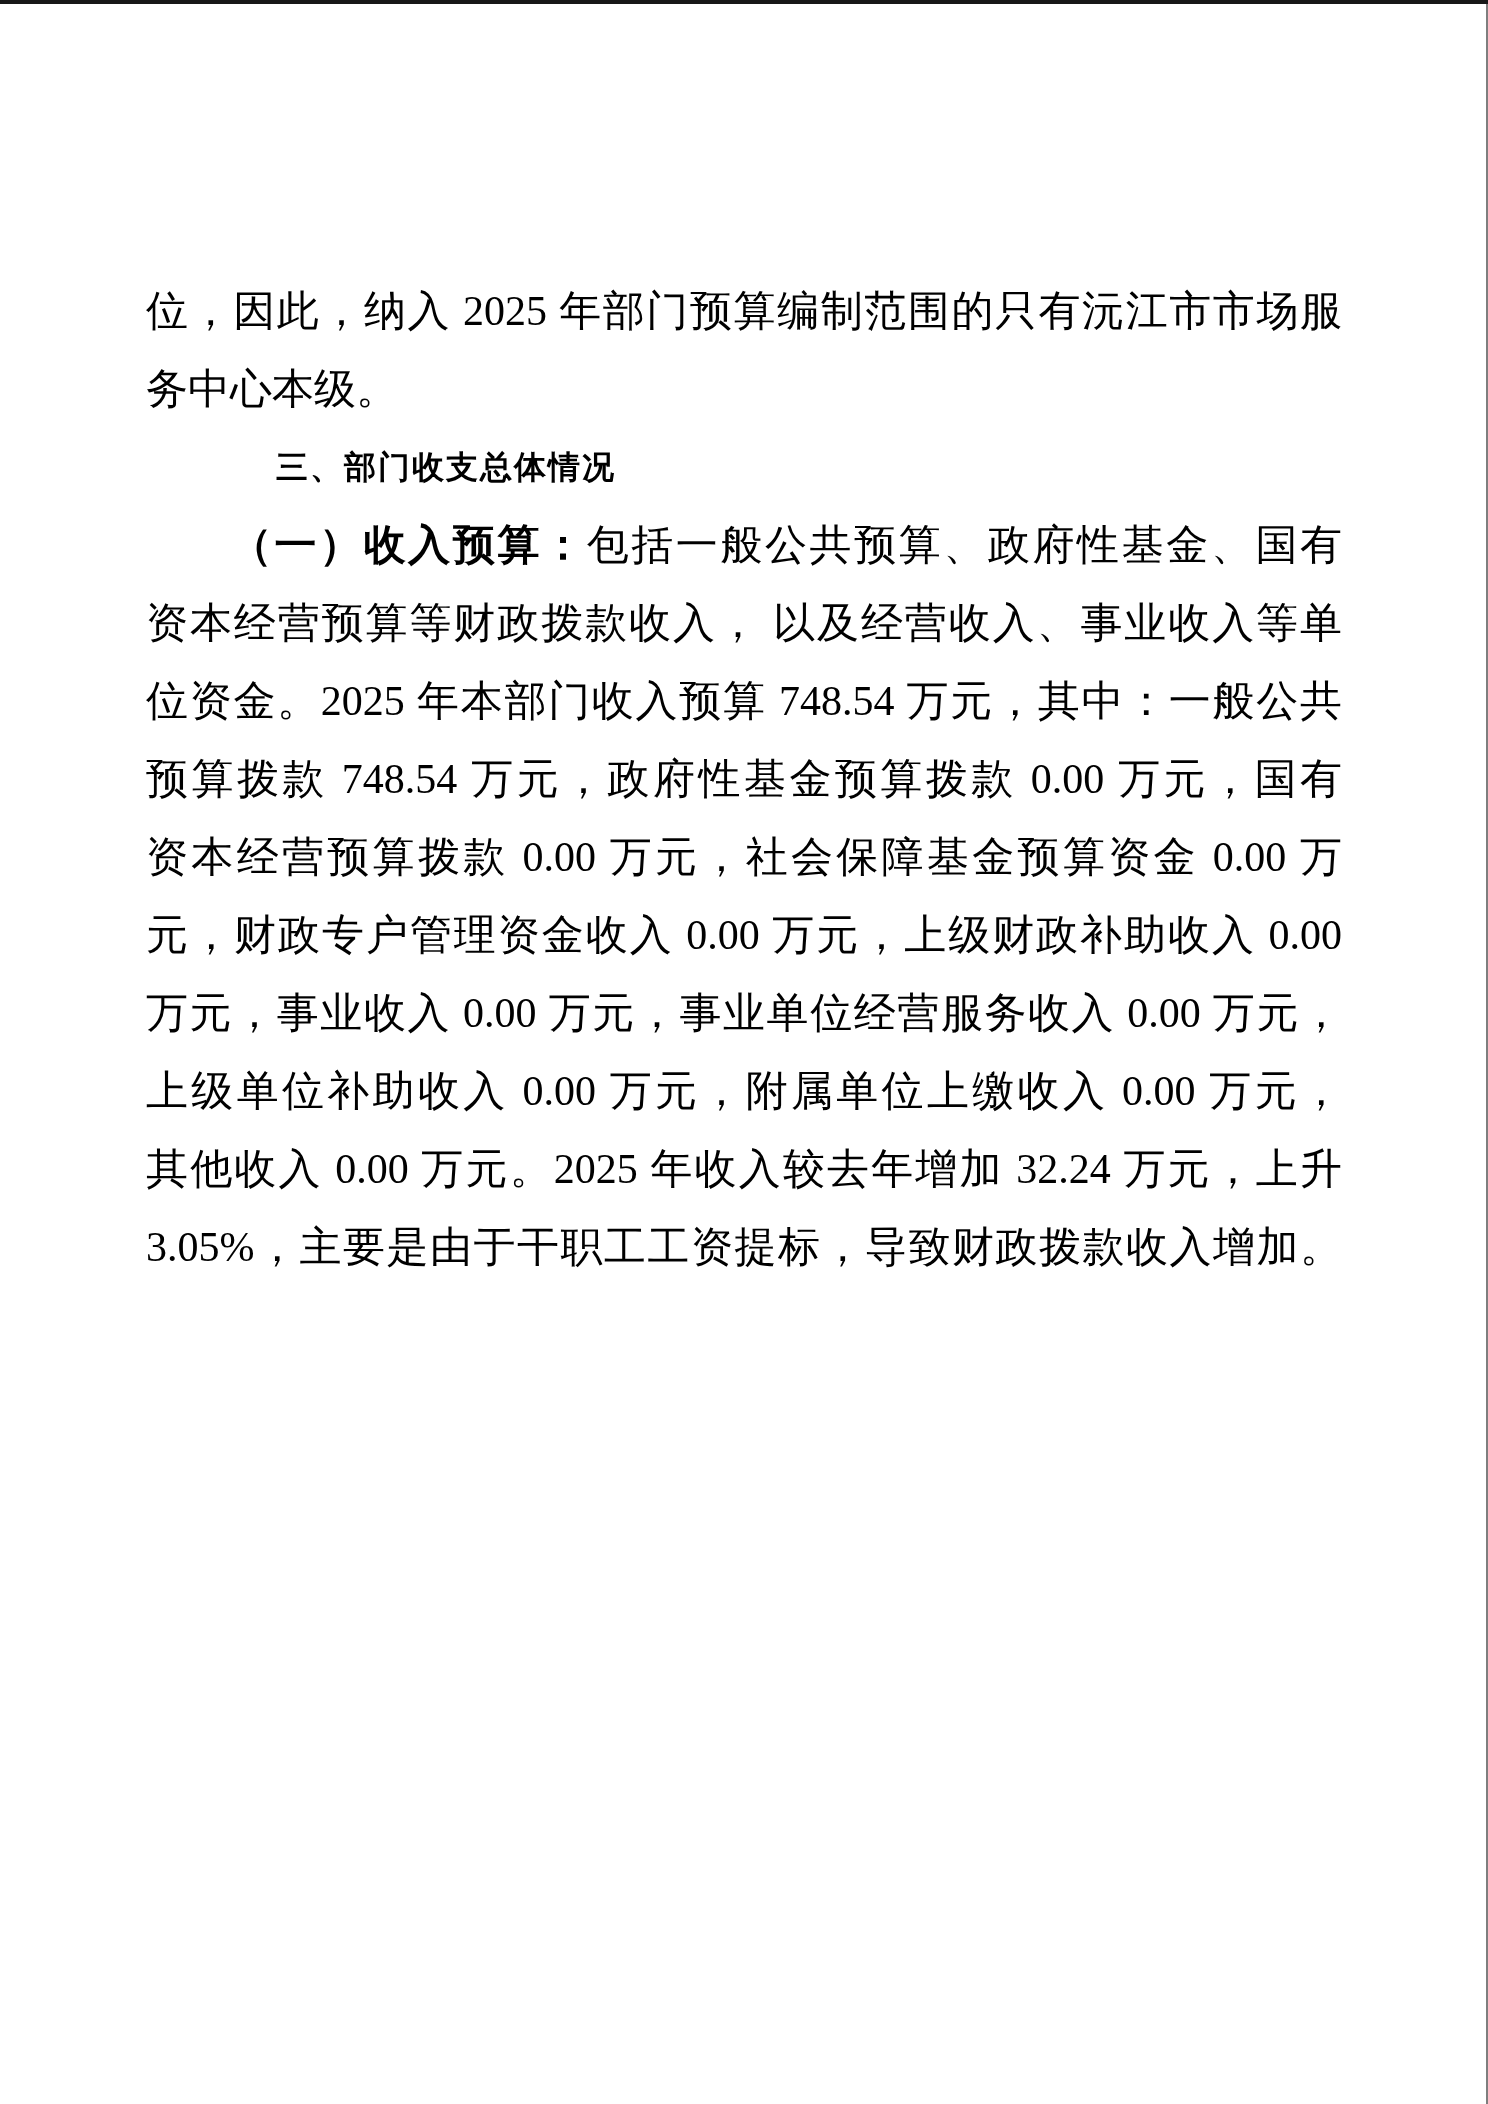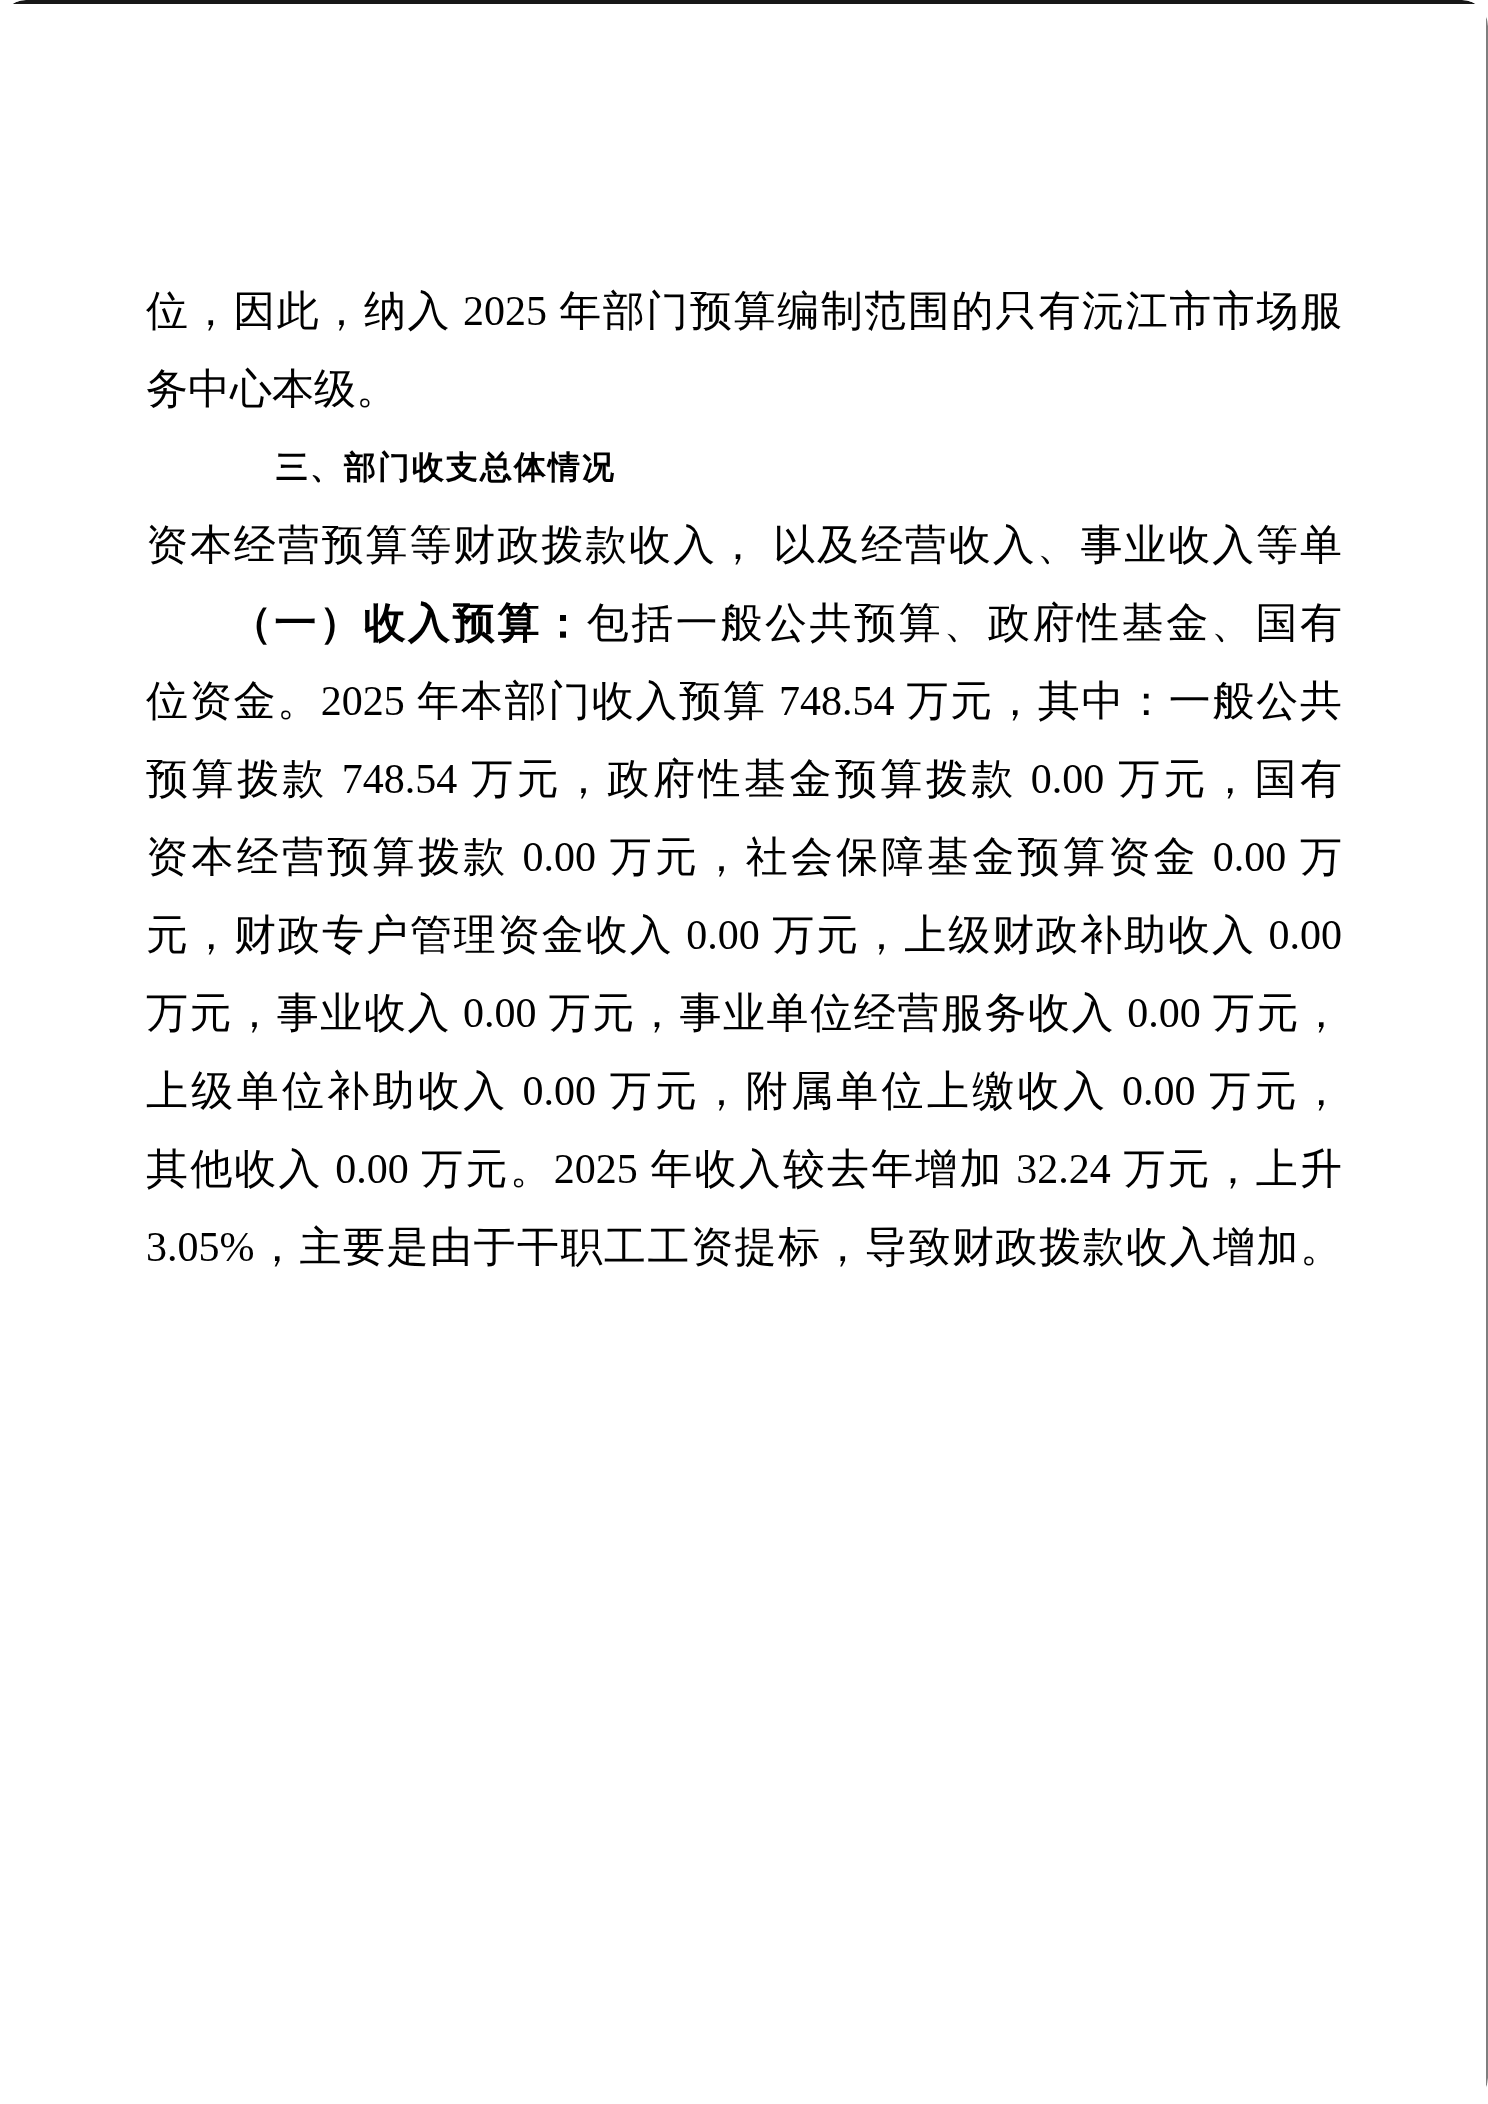--- a/index.html
+++ b/index.html
@@ -1,15 +1,15 @@
 <!DOCTYPE html>
 <html><head>
   <meta charset="utf-8">
   <style>
-    * { margin: 0; padding: 0; box-sizing: border-box; border-radius: 26px; }
+    * { margin: 0; padding: 0; box-sizing: border-box; }
     html, body { background: #ffffff; }
     .page {
       position: relative;
       width: 1488px;
       height: 2104px;
       background: #ffffff;
       overflow: hidden;
       font-family: "Liberation Serif", "DejaVu Serif", serif;
       color: #000000;
     }
@@ -68,23 +68,23 @@
   <div class="right-edge"></div>
 
   <div class="text-block">
 
     <p class="line">位，因此，纳入 2025 年部门预算编制范围的只有沅江市市场服</p>
 
     <p class="line flush-left">务中心本级。</p>
 
     <h2 class="heading">三、部门收支总体情况</h2>
 
+    <p class="line indent-first"><span class="lead-bold">（一）收入预算：</span><span>包括一般公共预算、政府性基金、国有</span></p>
+
     <p class="line">资本经营预算等财政拨款收入， 以及经营收入、事业收入等单</p>
-
-    <p class="line indent-first"><span class="lead-bold">（一）收入预算：</span><span>包括一般公共预算、政府性基金、国有</span></p>
     <p class="line">位资金。2025 年本部门收入预算 748.54 万元，其中：一般公共</p>
     <p class="line">预算拨款 748.54 万元，政府性基金预算拨款 0.00 万元，国有</p>
     <p class="line">资本经营预算拨款 0.00 万元，社会保障基金预算资金 0.00 万</p>
     <p class="line">元，财政专户管理资金收入 0.00 万元，上级财政补助收入 0.00</p>
     <p class="line">万元，事业收入 0.00 万元，事业单位经营服务收入 0.00 万元，</p>
     <p class="line">上级单位补助收入 0.00 万元，附属单位上缴收入 0.00 万元，</p>
     <p class="line">其他收入 0.00 万元。2025 年收入较去年增加 32.24 万元，上升</p>
     <p class="line">3.05%，主要是由于干职工工资提标，导致财政拨款收入增加。</p>
 
   </div>

